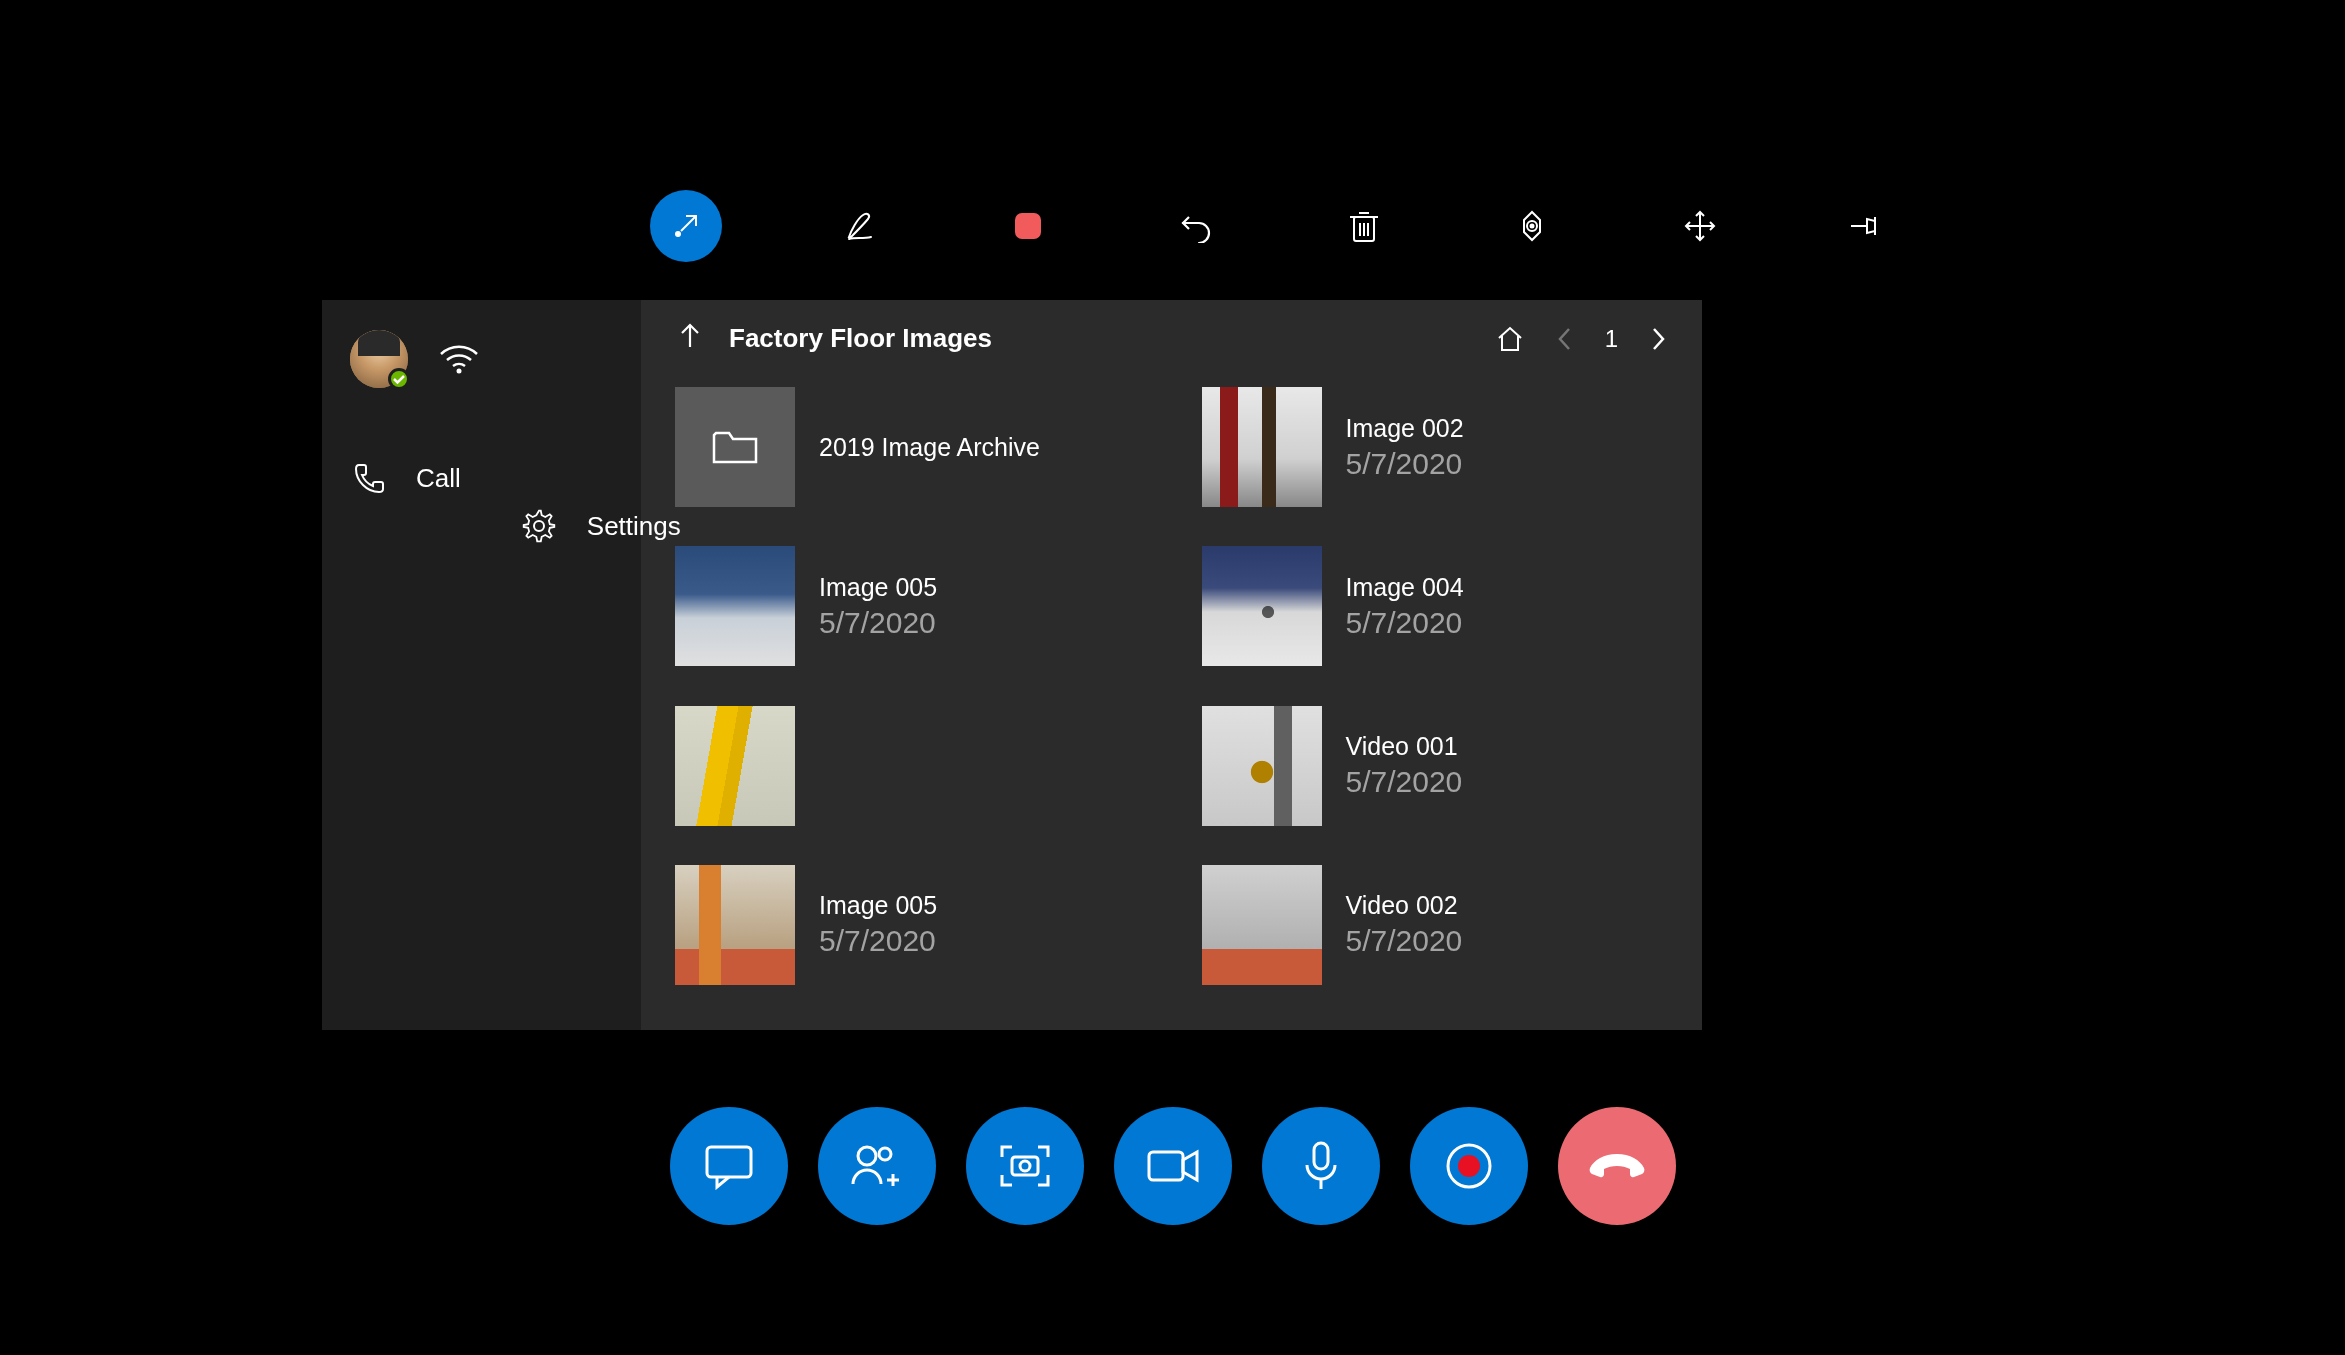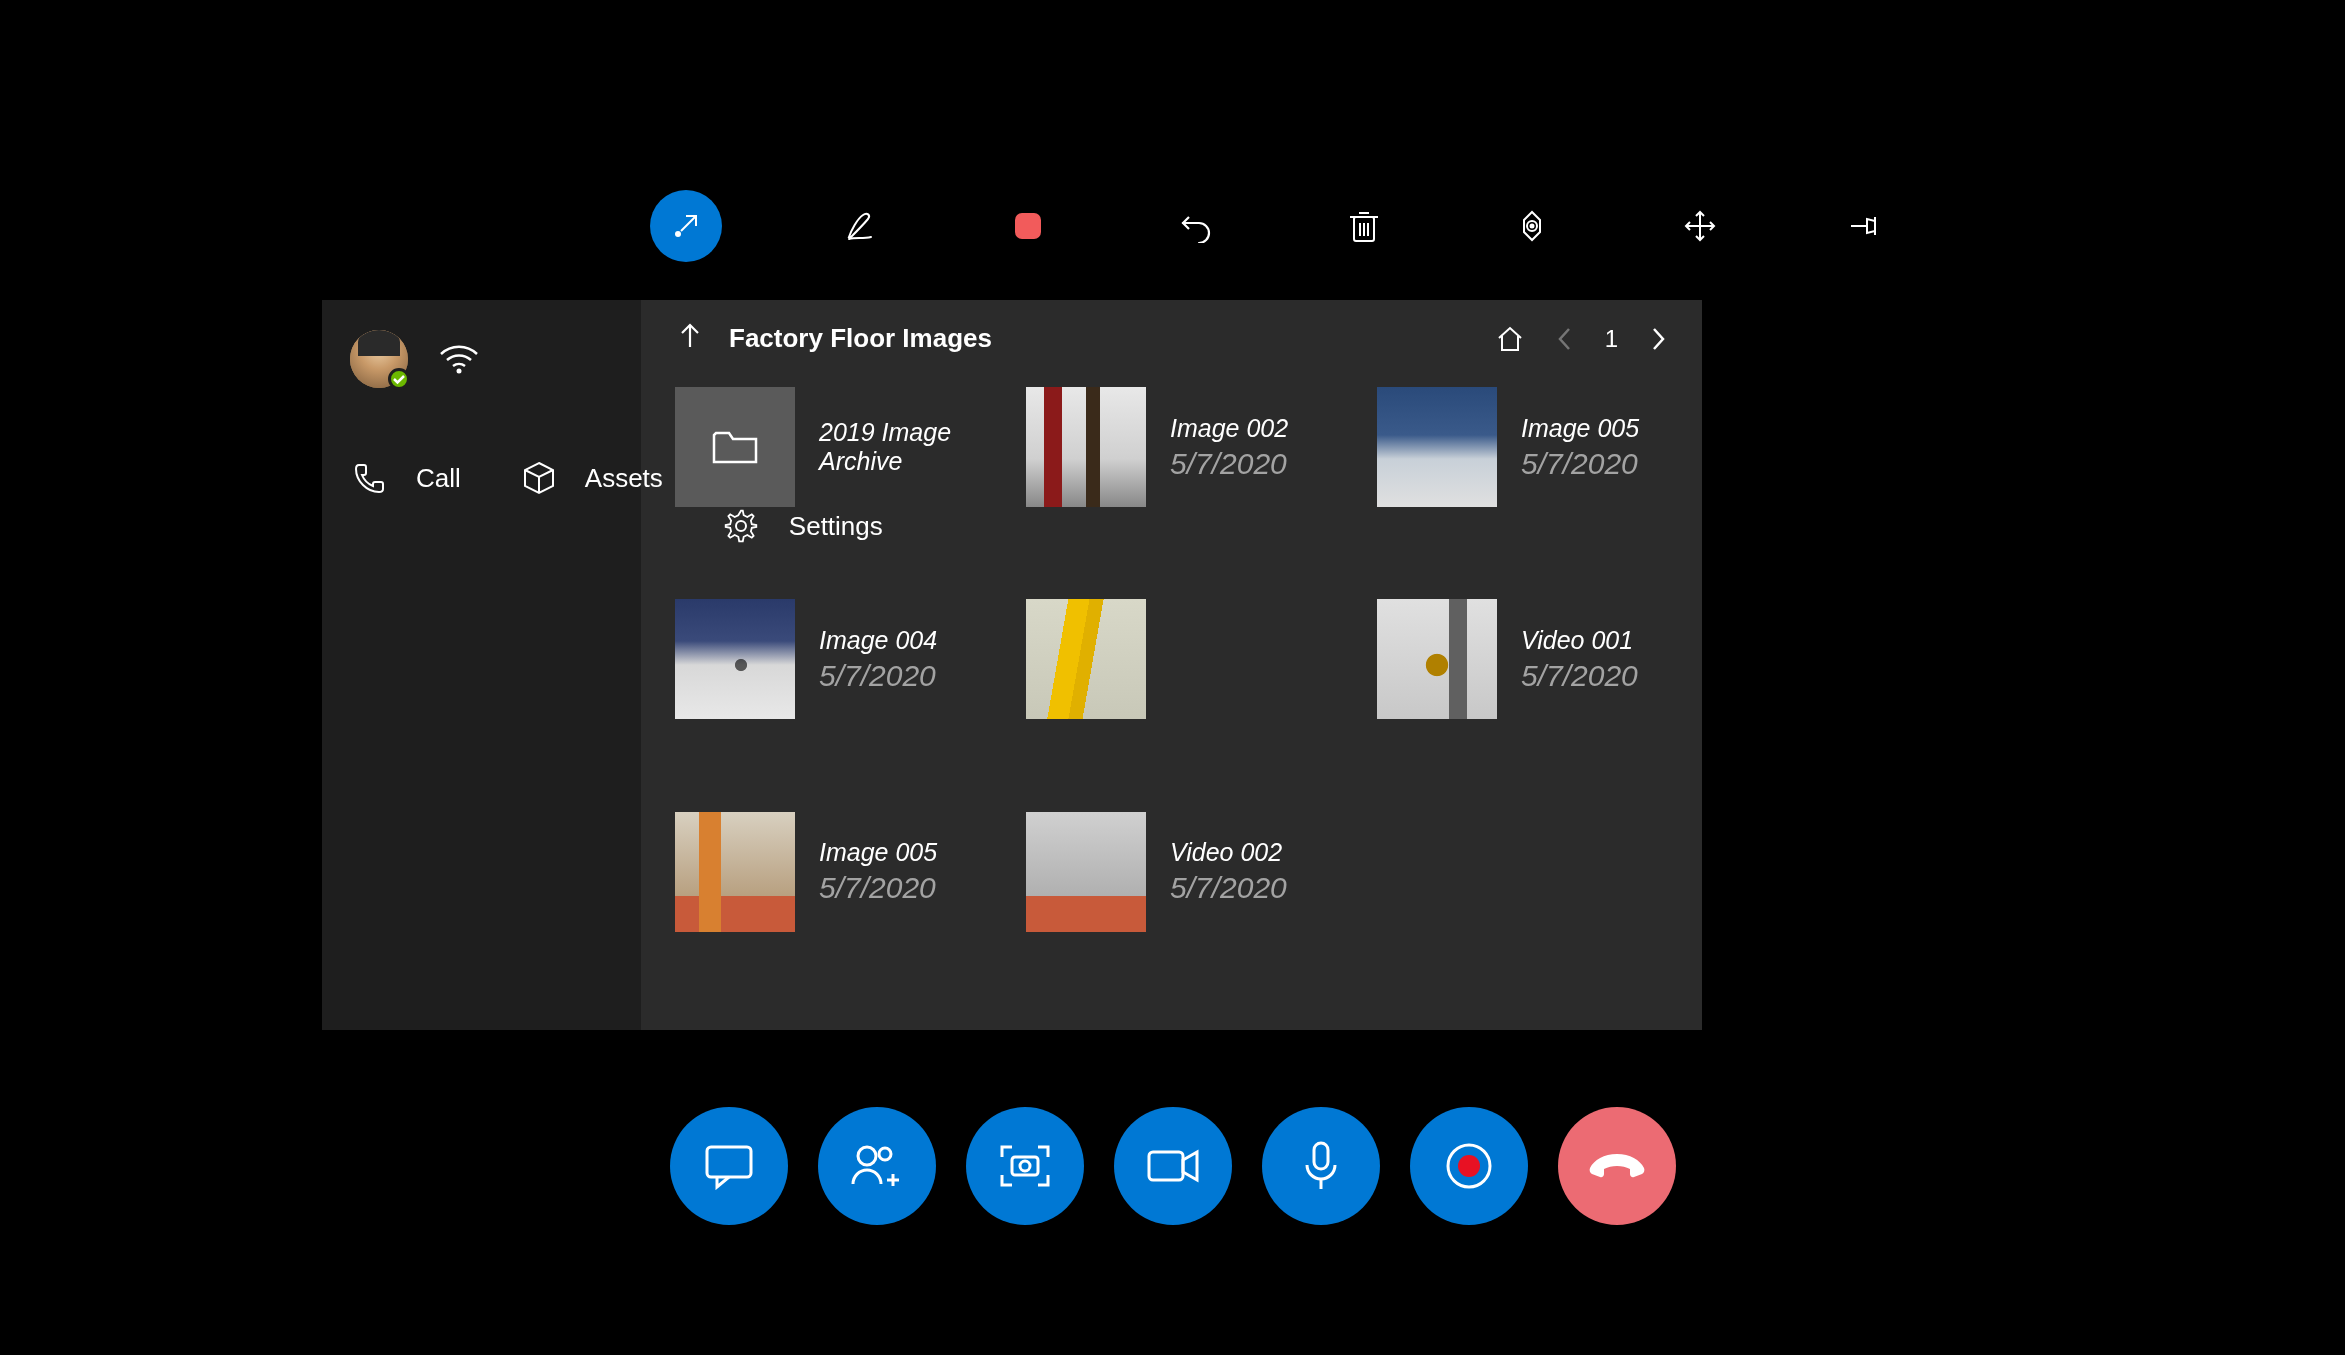--- a/index.html
+++ b/index.html
@@ -136,24 +136,23 @@
   display: flex;
   align-items: center;
   gap: 30px;
 }
 .pager .page-num { font-size: 24px; color: #fff; }
 .pager svg { display:block; }
 .pager .disabled { opacity: 0.35; }
 
 .file-grid {
   display: grid;
-  grid-template-columns: 1fr 1fr 1fr;
+  grid-template-columns: 1fr 1fr;
   gap: 14px 60px;
   flex: 1;
-  font-style: italic;
 }
 .file-item {
   display: flex;
   align-items: center;
   gap: 24px;
   height: 120px;
   cursor: pointer;
 }
 .thumb {
   width: 120px;
@@ -305,30 +304,20 @@
     </div>
     <div class="nav-items">
       <div class="nav-item">
         <span class="nav-icon">
           <svg width="34" height="34" viewBox="0 0 34 34" fill="none" stroke="#fff" stroke-width="2">
             <path d="M6 4 C4 4 3 6 3 8 C3 20 14 31 26 31 C28 31 30 30 30 28 L30 23 C30 22 29 21 28 21 L22 21 C21 21 20 22 20 23 L20 25 C15 23 11 19 9 14 L11 14 C12 14 13 13 13 12 L13 6 C13 5 12 4 11 4 Z"></path>
           </svg>
         </span>
         <span>Call</span>
       </div>
-      <div class="nav-item">
-        <span class="nav-icon">
-          <svg width="36" height="36" viewBox="0 0 36 36" fill="none" stroke="#fff" stroke-width="2">
-            <path d="M18 3 L32 10 L32 26 L18 33 L4 26 L4 10 Z"></path>
-            <path d="M4 10 L18 17 L32 10"></path>
-            <line x1="18" y1="17" x2="18" y2="33"></line>
-          </svg>
-        </span>
-        <span>Assets</span>
-      </div>
       <div class="nav-item settings">
         <span class="nav-icon">
           <svg width="36" height="36" viewBox="0 0 36 36" fill="none" stroke="#fff" stroke-width="2">
             <circle cx="18" cy="18" r="5"></circle>
             <path d="M18 3 L20 3 L21 8 L25 10 L30 7 L32 9 L29 14 L30 18 L35 19 L35 21 L30 22 L29 26 L32 31 L30 33 L25 30 L21 32 L20 37 L16 37 L15 32 L11 30 L6 33 L4 31 L7 26 L6 22 L1 21 L1 19 L6 18 L7 14 L4 9 L6 7 L11 10 L15 8 Z" transform="scale(0.9) translate(2,0)"></path>
           </svg>
         </span>
         <span>Settings</span>
       </div>
     </div>

